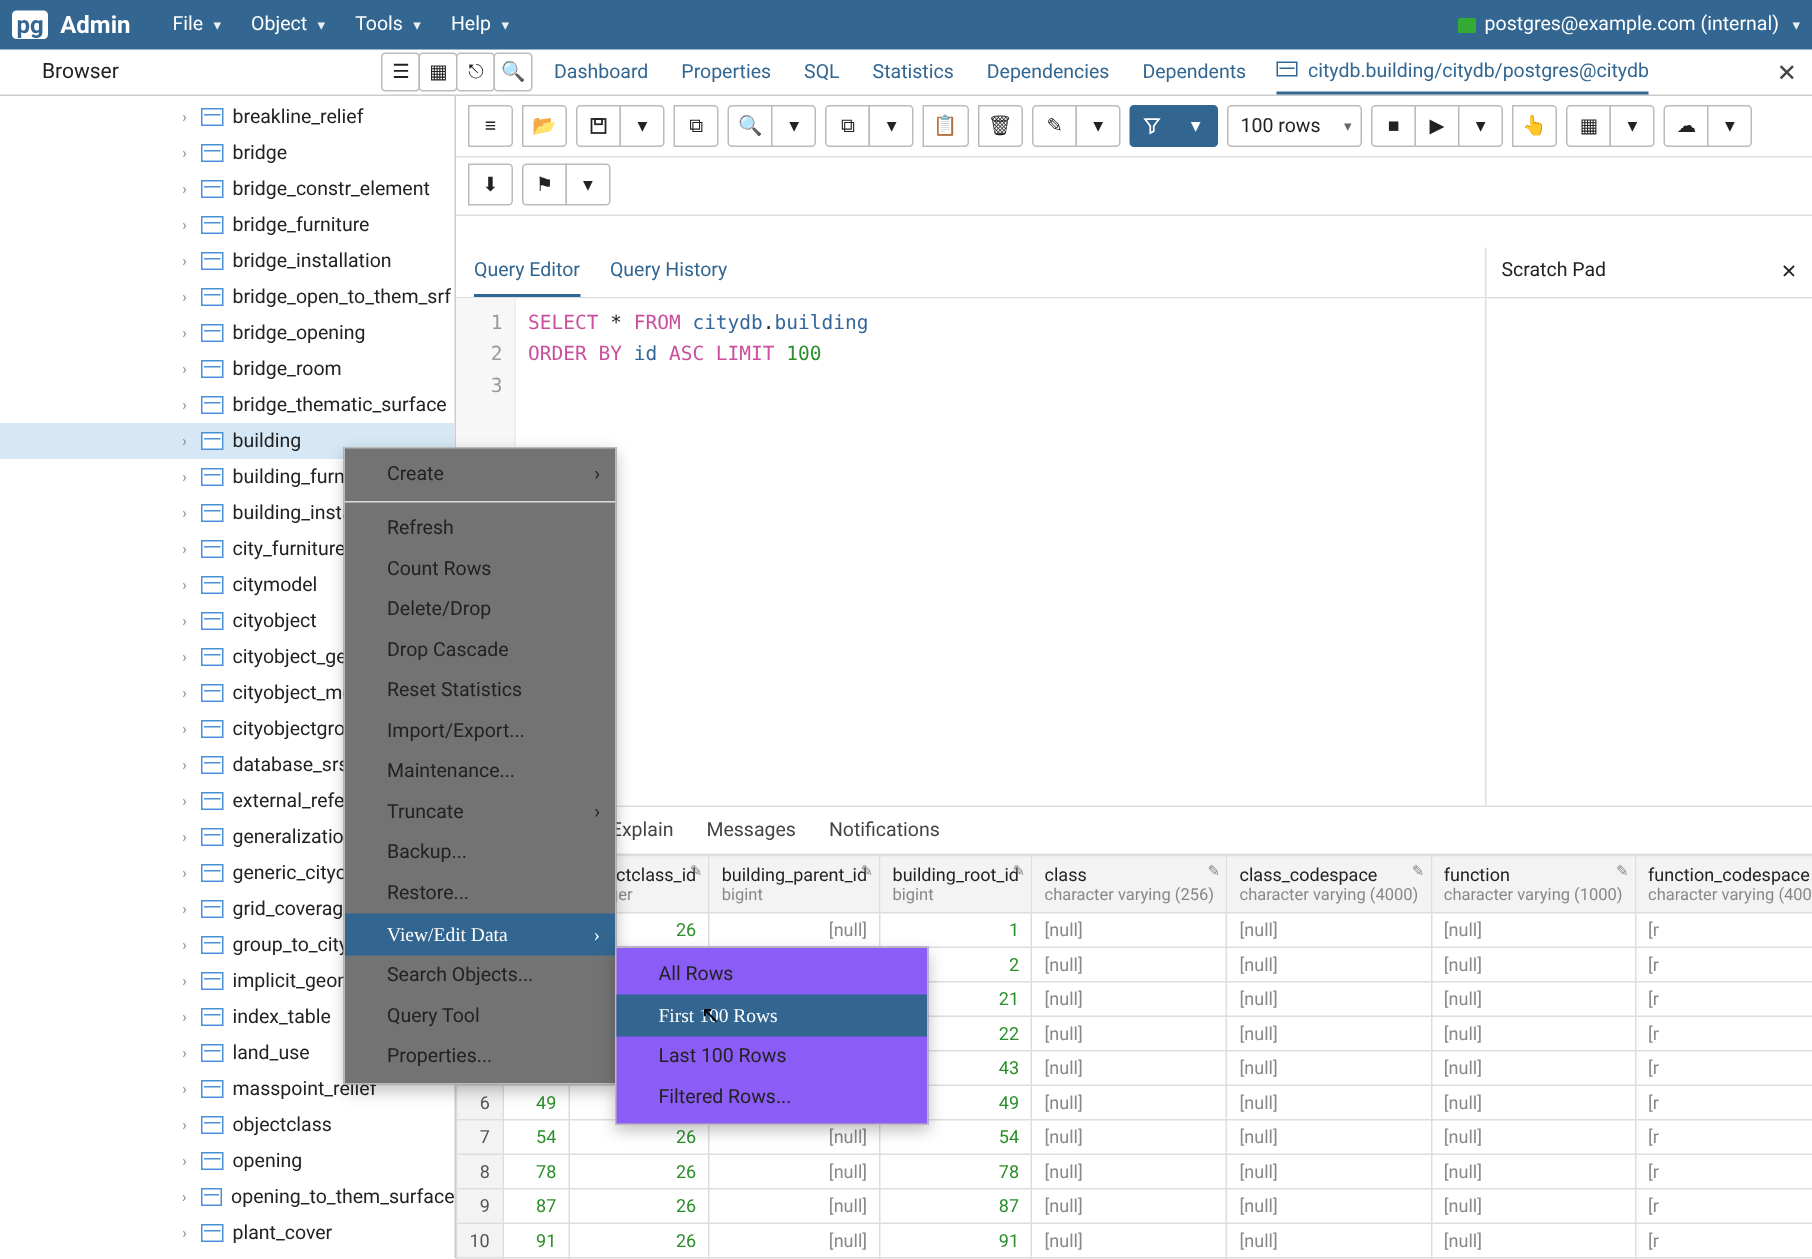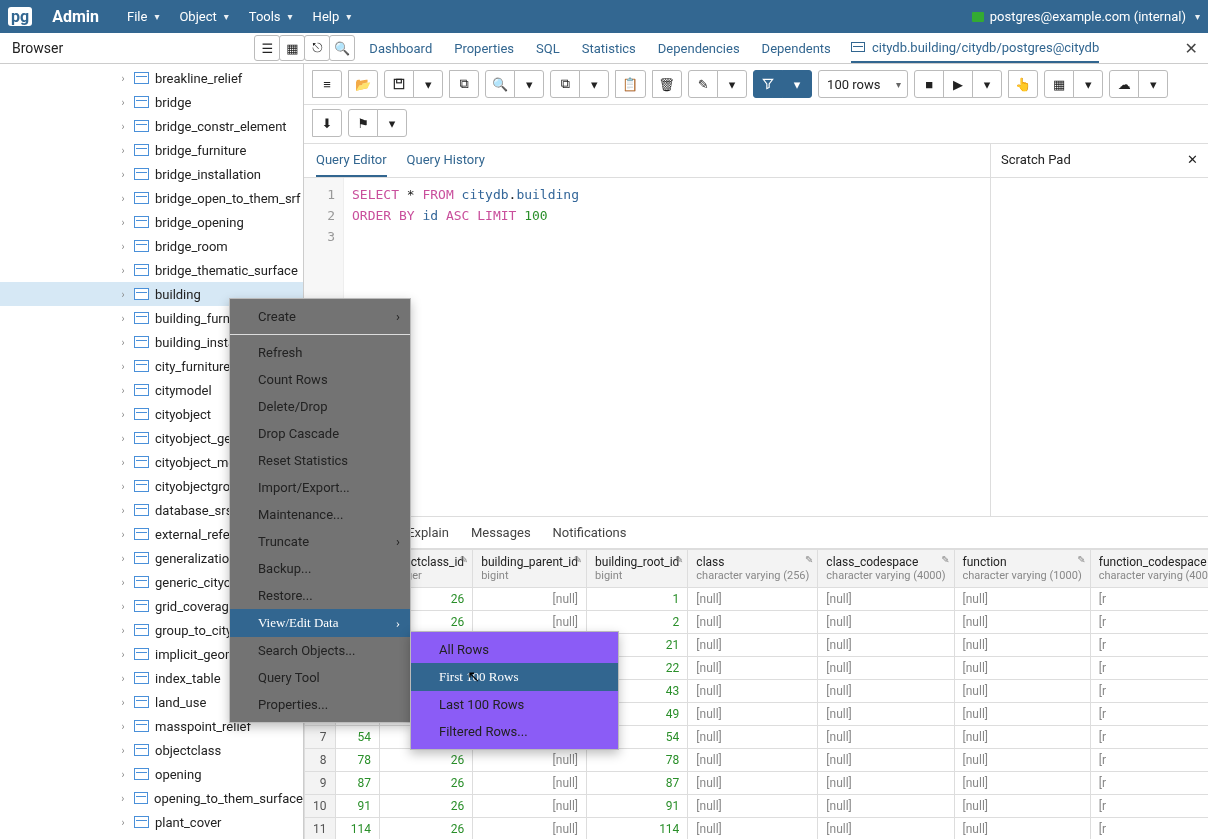--- a/index.html
+++ b/index.html
@@ -1,27 +1,27 @@
 <!DOCTYPE html>
 <html><head>
 <meta charset="utf-8">
 <style>
   * { box-sizing: border-box; margin: 0; padding: 0; }
   html, body { width: 1208px; height: 839px; font-family: -apple-system, BlinkMacSystemFont, "Segoe UI", Roboto, sans-serif; font-size: 13px; color: #222; overflow: hidden; background:#fff;}
   .topbar { height: 33px; background: #336791; color: #fff; display: flex; align-items: center; padding: 0 8px; }
-  .logo { font-weight: bold; font-size: 16px; display:flex; align-items:flex-end; gap:20px; margin-right:18px;}
+  .logo { font-weight: bold; font-size: 16px; display:flex; align-items:flex-end; gap:8px; margin-right:18px;}
   .logo-box { background:#fff; color:#336791; border-radius:3px; padding:0 3px; font-weight:bold;}
   .menu-item { padding: 6px 10px; cursor:pointer; display:flex; align-items:center; gap:4px;}
   .spacer { flex:1; }
   .user { display:flex; align-items:center; gap:6px;}
   .role-box{width:12px;height:10px;background:#3a3;border-radius:1px;}
   .chev::after{content:"▾"; font-size:10px; margin-left:3px; opacity:.9;}
 
   .subbar { height: 31px; border-bottom:1px solid #ccc; display:flex; align-items:center;}
-  .browser-label{padding:0 12px; font-size:14px; flex:0 0 180px;}
+  .browser-label{padding:0 28px; font-size:14px; flex:0 0 180px;}
   .browser-tools{display:flex; gap:0; margin-left:auto;}
   .btool{width:26px;height:26px;border:1px solid #bbb;background:#fff;display:flex;align-items:center;justify-content:center;border-radius:3px;margin-left:-1px;cursor:pointer;}
   .tabs{display:flex;gap:22px;padding:1px 14px;align-items:center;height:100%;}
   .tab{color:#326690;cursor:pointer;padding:6px 0;}
   .tab.active{border-bottom:2px solid #326690;}
   .tab-x{margin-left:auto;padding:0 10px;cursor:pointer;font-size:16px;color:#444;}
   .tab .ticon{display:inline-block;width:14px;height:10px;border:1px solid #326690;margin-right:4px;position:relative;}
   .tab .ticon::before{content:"";position:absolute;top:3px;left:1px;right:1px;height:1px;background:#326690;}
 
   .body{display:flex;height:calc(839px - 33px - 31px);}
@@ -357,21 +357,21 @@
     <div class="toolbar2">
       <div class="tgroup">
           <div class="tbtn">⬇</div>
         </div>
       <div class="tgroup">
           <div class="tbtn">⚑</div>
           <div class="tbtn">▾</div>
         </div>
     </div>
 
-    <div style="display:flex;">
+    <div style="display:flex;margin-top:21px;">
       <div style="flex:1;">
         <div class="qtabs">
           <div class="qtab active">Query Editor</div>
           <div class="qtab">Query History</div>
         </div>
       </div>
       <div class="scratch-h" style="width:218px;border-left:1px solid #ddd;">
         <span>Scratch Pad</span>
         <span style="cursor:pointer;">✕</span>
       </div>

